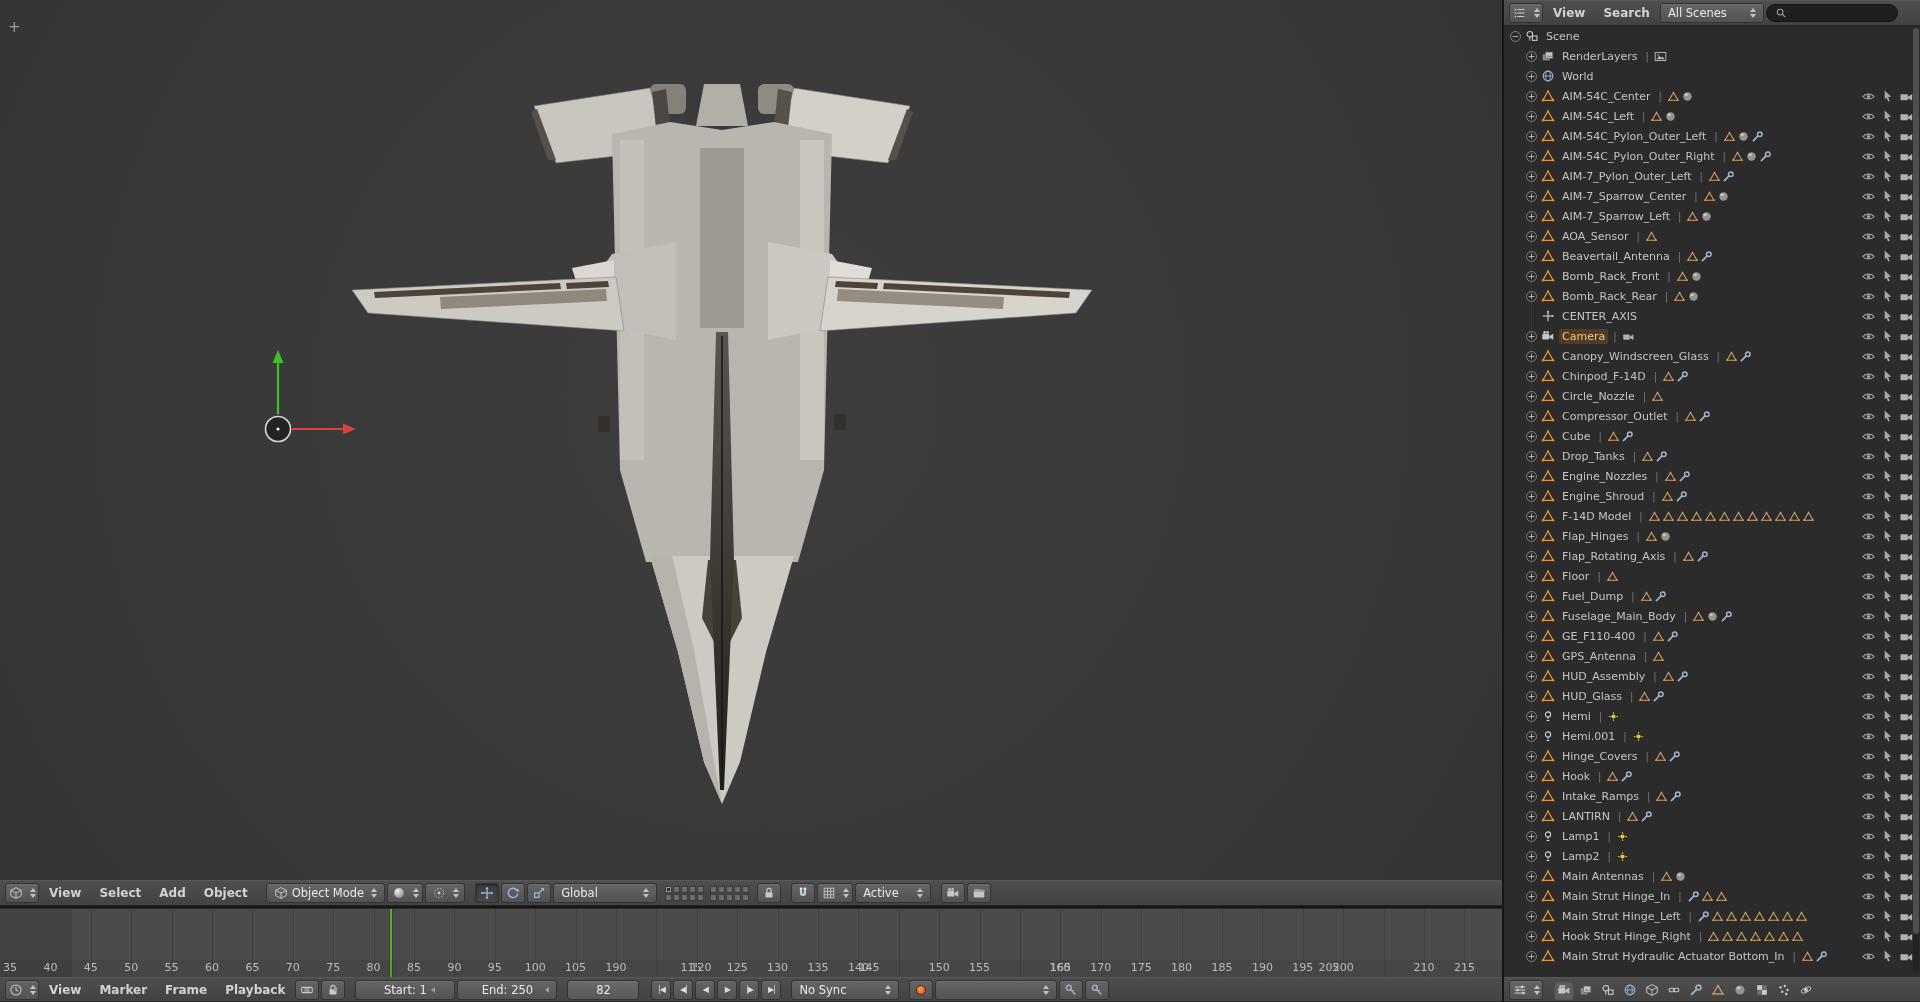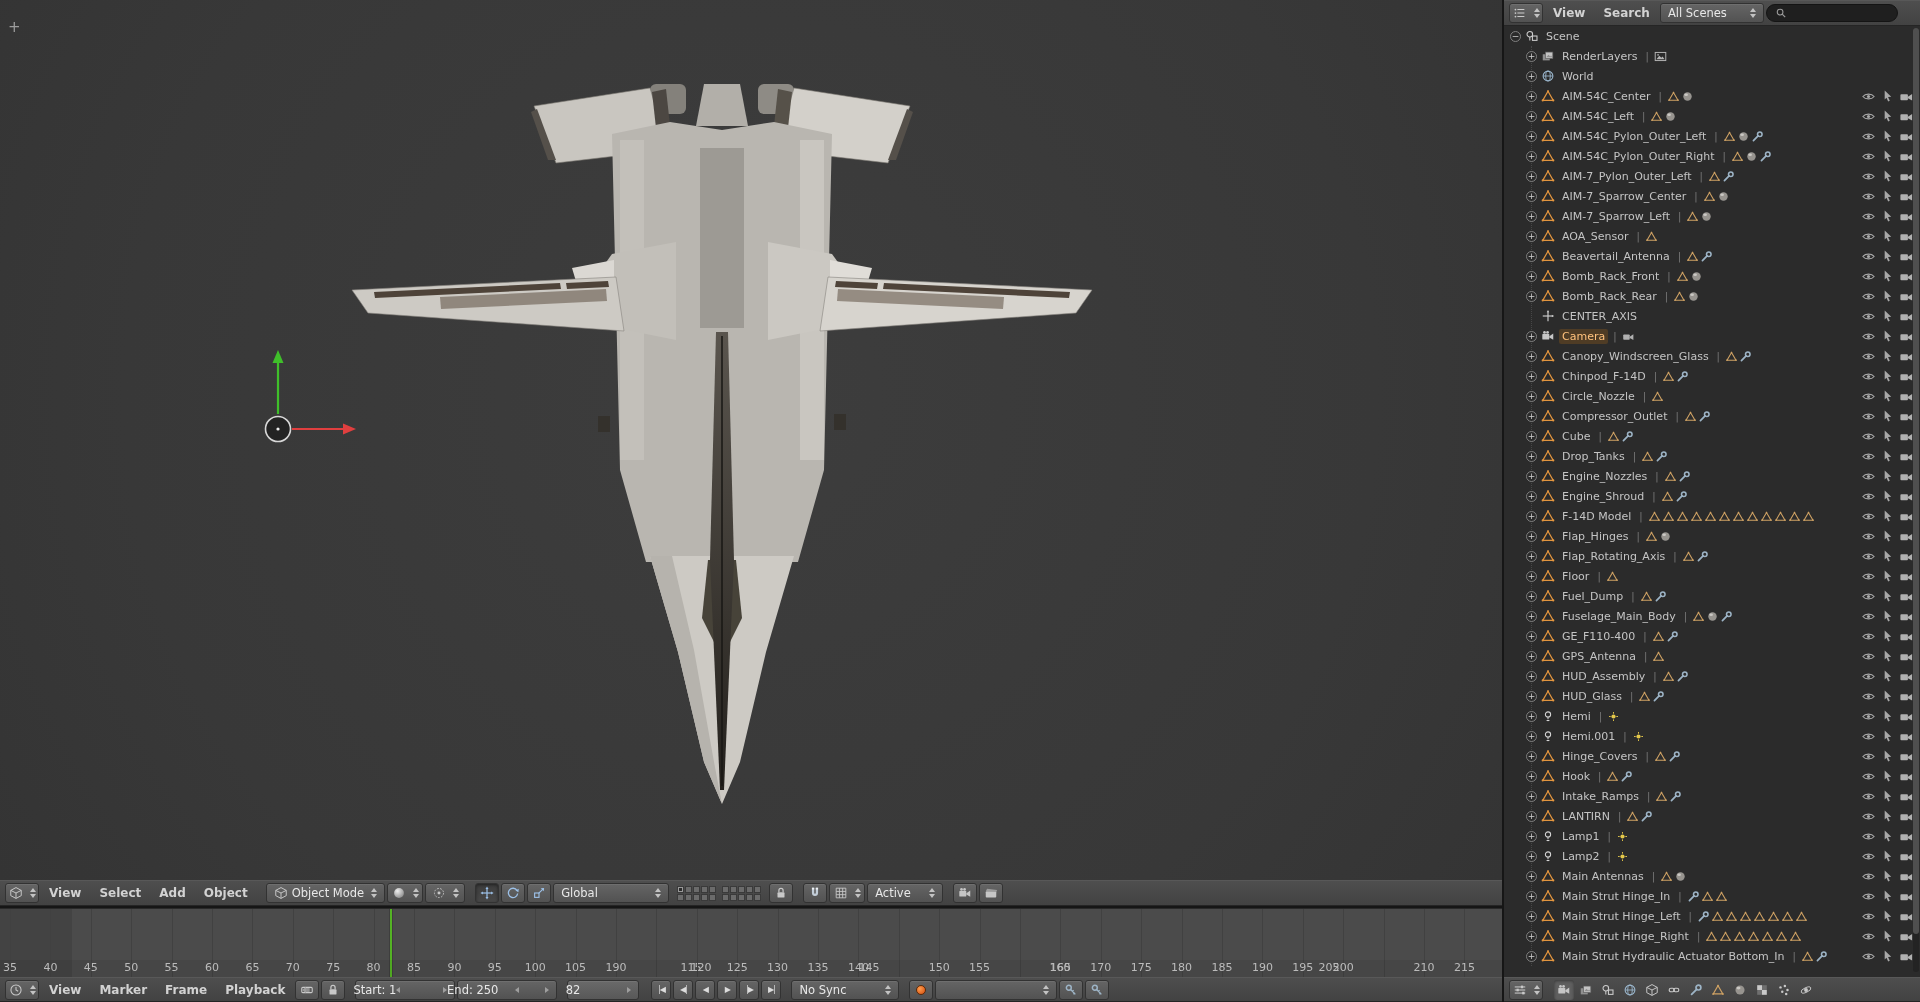--- a/index.html
+++ b/index.html
@@ -17,21 +17,21 @@
           background:linear-gradient(#656565,#525252); border:1px solid #323232; border-radius:3px;
           color:#e8e8e8; font-size:11.5px; white-space:nowrap;
           box-shadow:inset 0 1px 0 rgba(255,255,255,.07); }
   .btn.pressed { background:linear-gradient(#3c3c3c,#484848); box-shadow:inset 0 1px 3px rgba(0,0,0,.45); }
   .iconbtn { padding:0; width:24px; justify-content:center; }
   .ic { display:inline-flex; }
   .ic svg { width:14px; height:14px; display:block; }
   .ud { display:flex; flex-direction:column; gap:2px; margin-left:3px; }
   .ud::before { content:''; border-left:3.5px solid transparent; border-right:3.5px solid transparent; border-bottom:4px solid #c3c3c3; }
   .ud::after  { content:''; border-left:3.5px solid transparent; border-right:3.5px solid transparent; border-top:4px solid #c3c3c3; }
-  .field { justify-content:flex-end;gap:47px; }
+  .field { justify-content:center;gap:47px; }
   .arrL, .arrR { display:inline-flex; }
   .arrL::before { content:''; border-top:3.5px solid transparent; border-bottom:3.5px solid transparent; border-right:4px solid #9e9e9e; }
   .arrR::before { content:''; border-top:3.5px solid transparent; border-bottom:3.5px solid transparent; border-left:4px solid #9e9e9e; }
   .gap8 { margin-left:8px; }
 
   
   #viewport { left:0; top:0; width:1502px; height:906px; }
   #vp-canvas { position:absolute; left:0; top:0; width:1502px; height:880px;
                background:radial-gradient(circle at 50% 45%, #3d3d3d 0%, #383838 70%, #343434 100%); }
   #vp-header { left:0; top:880px; width:1502px; height:26px; }
@@ -223,21 +223,21 @@
     </div>
     <div class="btn iconbtn">
       <span class="ic">
           <svg viewBox="0 0 16 16">
             <rect x="3" y="8" width="5" height="5" fill="none" stroke="#9cc0e7" stroke-width="1.3"></rect>
             <line x1="7.5" y1="8.5" x2="12.5" y2="3.5" stroke="#9cc0e7" stroke-width="1.3"></line>
             <polygon points="13.8,2.2 13.5,6 10,2.7" fill="#9cc0e7"></polygon>
           </svg>
         </span>
     </div>
-    <div class="btn" style="width:116px">
+    <div class="btn" style="width:104px">
       <span>Global</span>
       <span class="ud" style="margin-left:auto"></span>
     </div>
     <div id="layer-grid">
         <span class="lgroup">
           <span class="layer-cell active">
             <i></i>
           </span>
           <span class="layer-cell"></span>
           <span class="layer-cell"></span>
@@ -2673,21 +2673,21 @@
       <div class="ol-row" style="padding-left: 22px;">
         <span class="ol-expand">+</span>
         <span class="ol-icon">
           <svg viewBox="0 0 16 16">
             <polygon points="8,2.5 14,13 2,13" fill="none" stroke="#e2953f" stroke-width="1.4"></polygon>
             <circle cx="8" cy="2.5" r="1.2" fill="#e2953f"></circle>
             <circle cx="14" cy="13" r="1.2" fill="#e2953f"></circle>
             <circle cx="2" cy="13" r="1.2" fill="#e2953f"></circle>
           </svg>
         </span>
-        <span class="ol-label">Main Strut Hinge_Right</span>
+        <span class="ol-label">Hook Strut Hinge_Right</span>
         <span class="ol-sep">|</span>
         <span class="ol-suffix">
           <span class="ol-icon s">
             <svg viewBox="0 0 16 16">
               <polygon points="8,3 13.5,12.5 2.5,12.5" fill="none" stroke="#cfa264" stroke-width="1.3"></polygon>
               <circle cx="8" cy="3" r="1" fill="#cfa264"></circle>
               <circle cx="13.5" cy="12.5" r="1" fill="#cfa264"></circle>
               <circle cx="2.5" cy="12.5" r="1" fill="#cfa264"></circle>
             </svg>
           </span>

